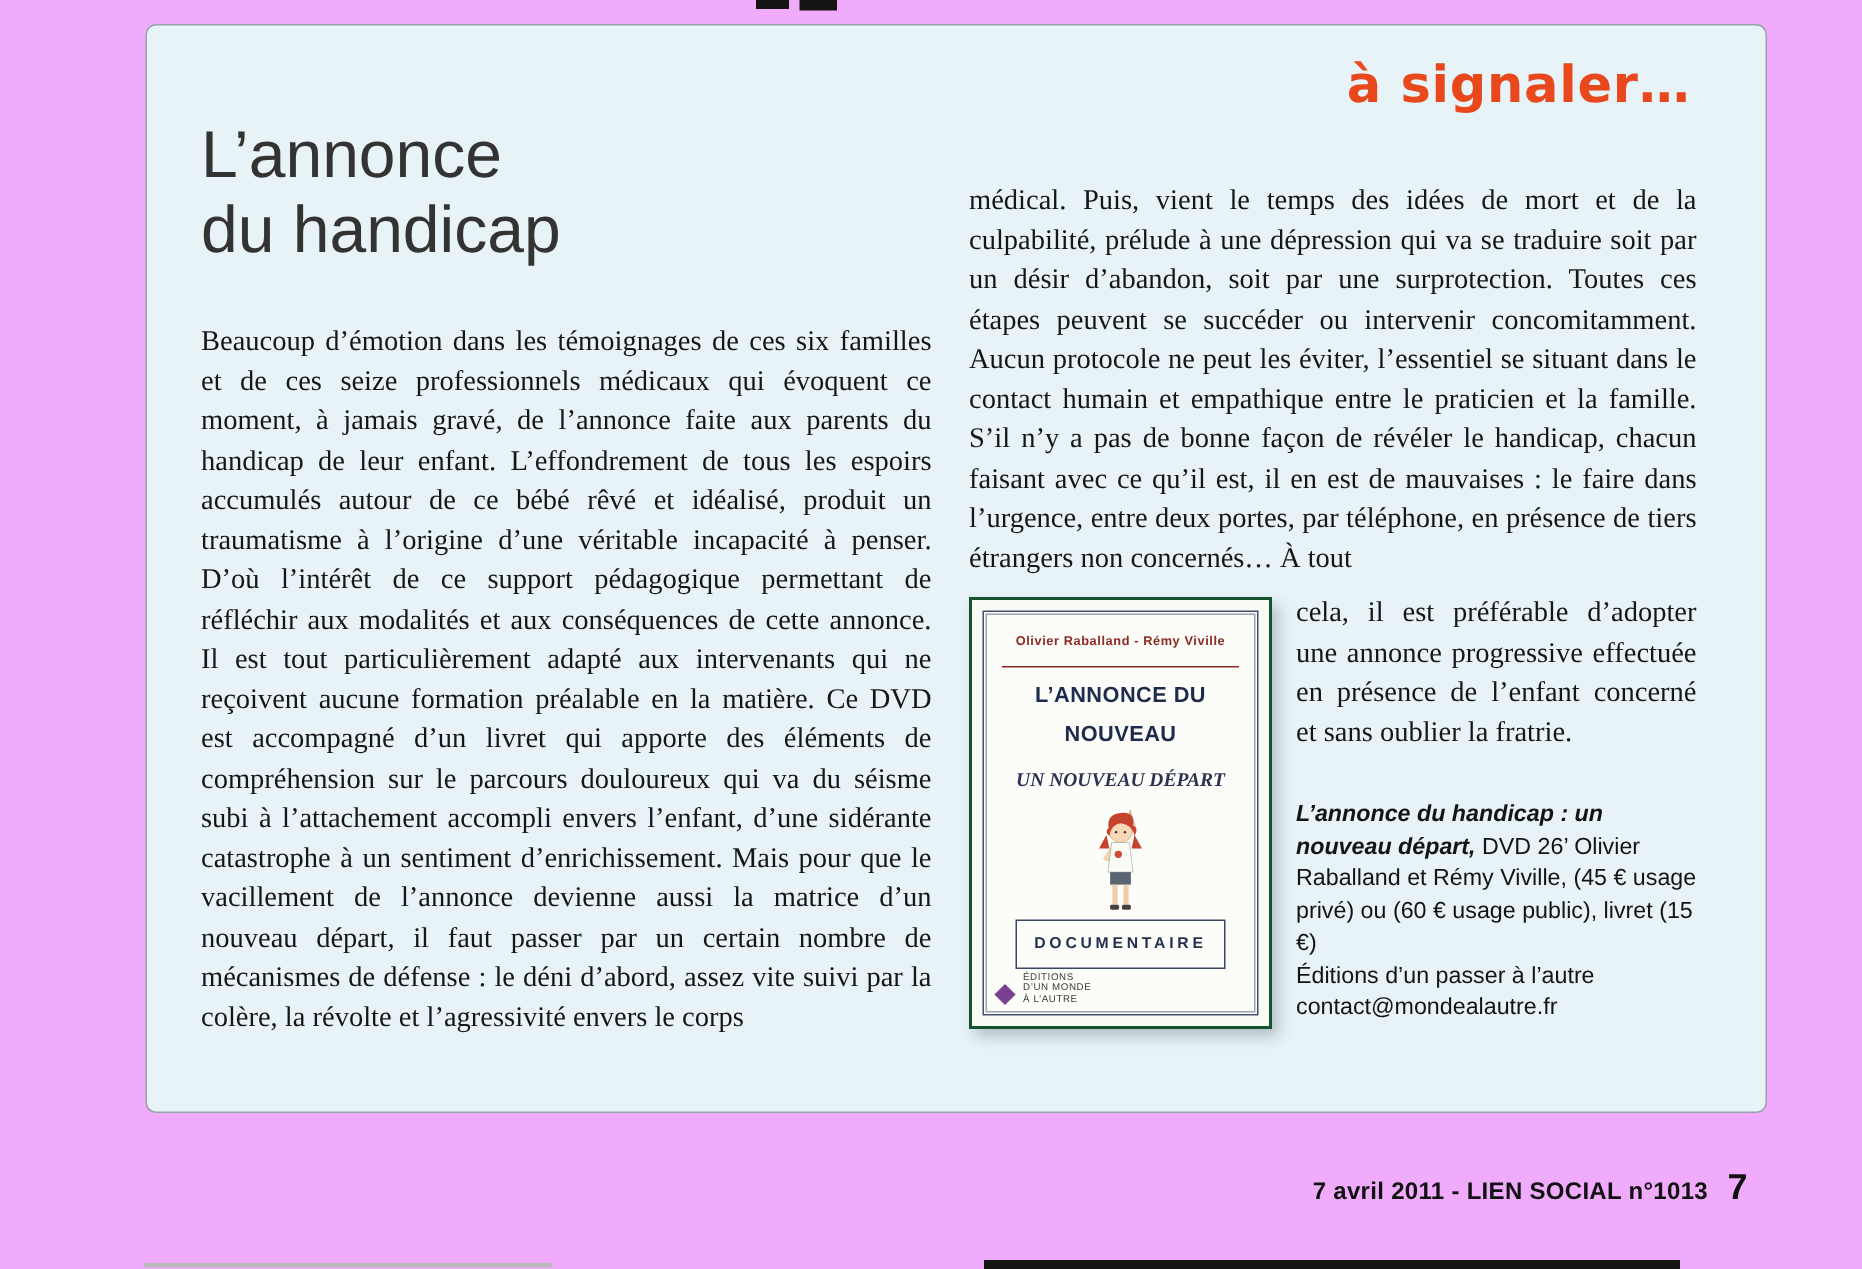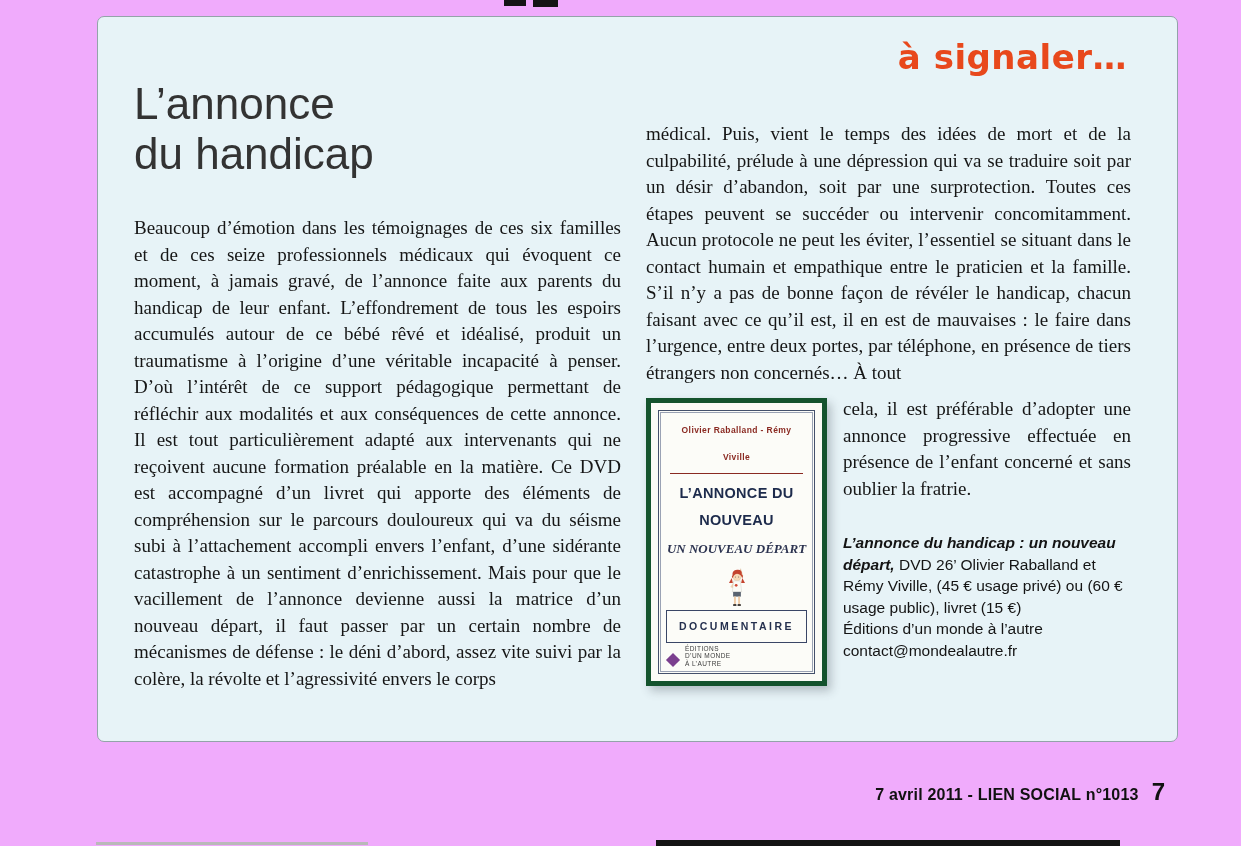--- a/index.html
+++ b/index.html
@@ -55,25 +55,25 @@
     color:#161616;
     text-align:justify;
     hyphens:auto;
   }
   .col-left  { left:36px;  top:198px; width:487px; }
   .col-right { left:548px; top:104px; width:485px; }
   .col-right .wrap { margin-top:10px; }
   
   .dvd-card {
     float:left;
-    width:181px;
+    width:202px;
     height:288px;
     margin:2px 16px 4px 0;
     background:#fbfbf6;
-    border:5px solid #14532d;
+    border:2px solid #14532d;
     box-shadow:4px 5px 9px rgba(60,70,80,0.30);
     padding:7px;
   }
   .dvd-inner {
     width:100%; height:100%;
     border:1px solid #44506b;
     outline:1px solid #9aa2b4;
     outline-offset:-3px;
     display:flex; flex-direction:column; align-items:center;
     padding:6px 5px 5px 5px;
@@ -211,21 +211,21 @@
                 <span>À L’AUTRE</span>
               </div>
             </div>
           </div>
         </div>
 
         <p>cela, il est préférable d’adopter une annonce progressive effectuée en présence de l’enfant concerné et sans oublier la fratrie.</p>
 
         <div class="caption">
           <span class="lead">L’annonce du handicap : un nouveau départ,</span><span> DVD 26’ Olivier Raballand et Rémy Viville, (45 € usage privé) ou (60 € usage public), livret (15 €)</span>
-          <span class="line">Éditions d’un monde à l’autre</span>
+          <span class="line">Éditions d’un passer à l’autre</span>
           <span class="line">contact@mondealautre.fr</span>
         </div>
 
       </div>
     </div>
 
   </div>
 
   <div class="footer">
     <span class="issue">7 avril 2011 - LIEN SOCIAL n°1013</span>

